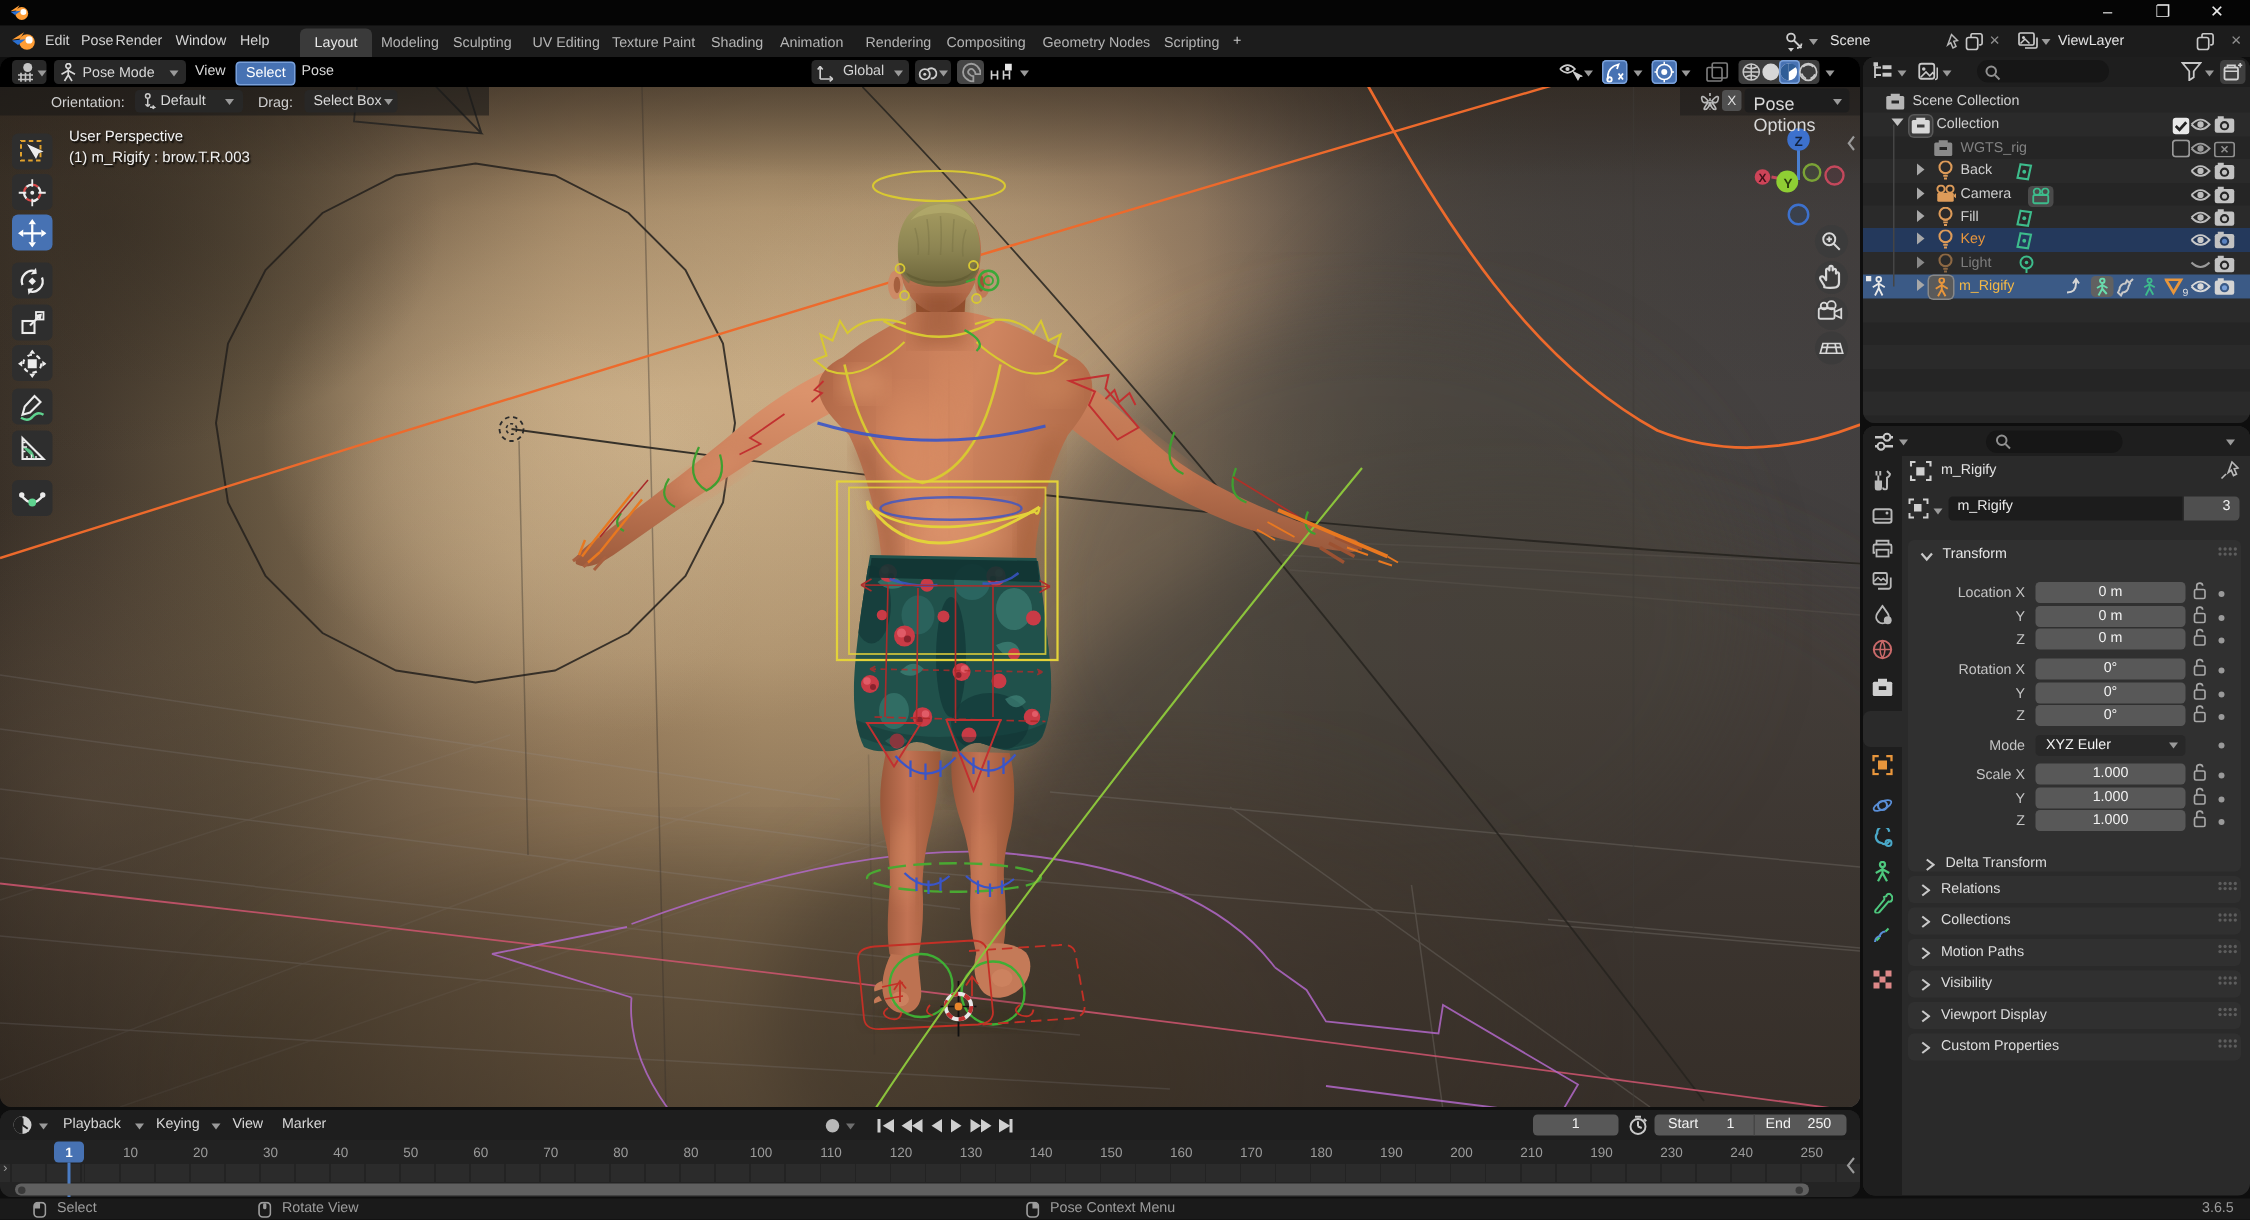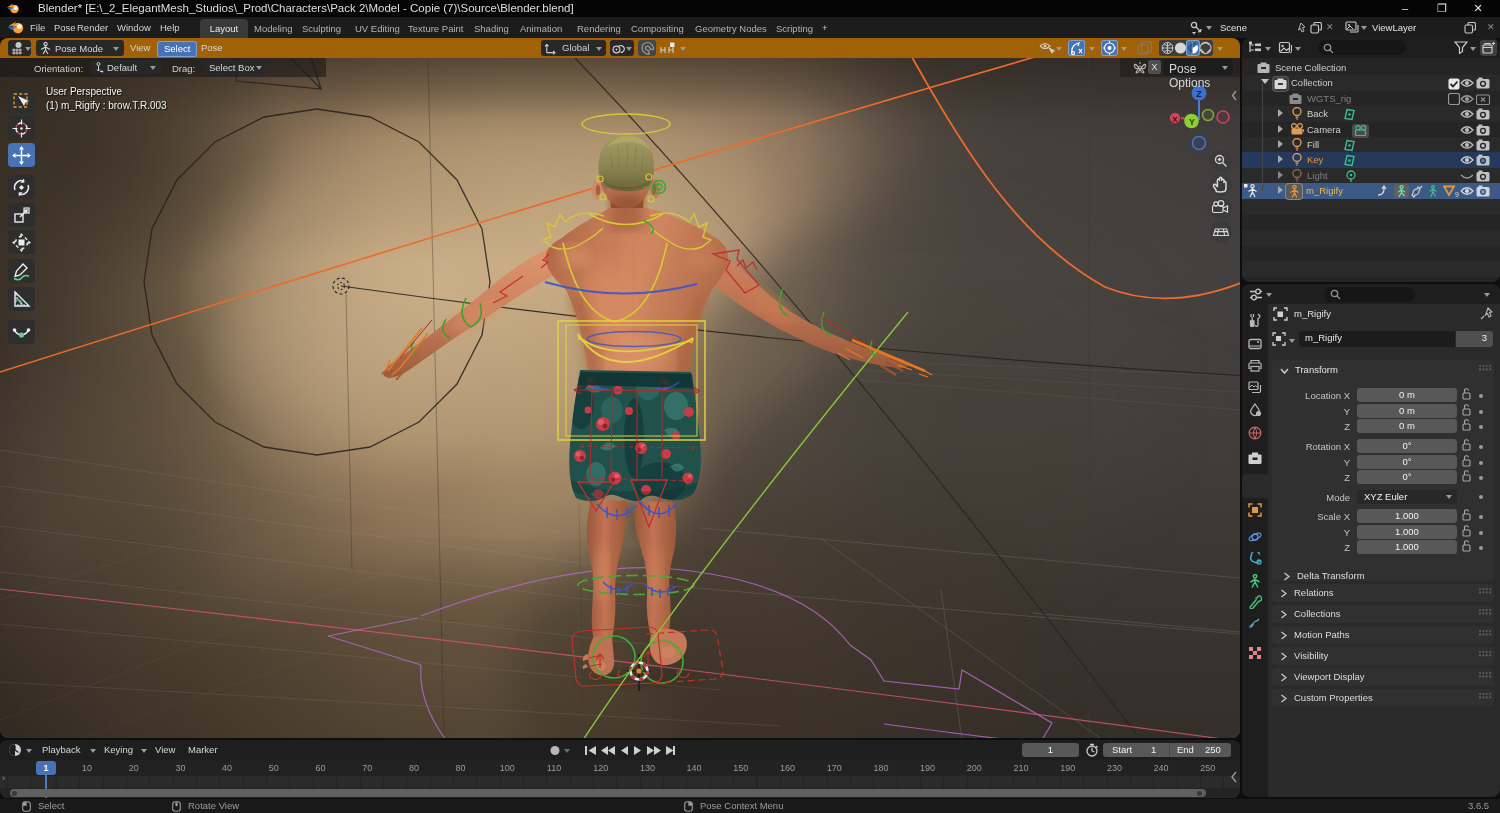--- a/index.html
+++ b/index.html
@@ -9,21 +9,21 @@
 #titlebar{left:0;top:0;width:1500px;height:17px;background:#050505;color:#dfdfdf;font-size:11.5px}
 #titlebar .t{position:absolute;left:38px;top:1.5px}
 .winbtn{position:absolute;top:0;width:34px;height:17px;color:#e8e8e8;font-size:11px;text-align:center;line-height:17px}
 
 #topbar{left:0;top:17px;width:1500px;height:21px;background:#1c1c1c}
 .menuitem{position:absolute;top:4.5px;color:#d4d4d4;font-size:9.5px}
 .tab{position:absolute;top:2px;height:19px;line-height:19px;color:#b4b4b4;font-size:9.5px;border-radius:4px 4px 0 0}
 .tab.active{background:#3a3a3a;color:#e8e8e8}
 
 #viewport{left:0;top:38px;width:1240px;height:700px;background:#1d1d1d;border-radius:8px;overflow:hidden}
-#vphead{position:absolute;left:0;top:0;width:1240px;height:20px;background:#a16207}
+#vphead{position:absolute;left:0;top:0;width:1240px;height:20px;background:#000000}
 #vpscene{position:absolute;left:0;top:20px;width:1240px;height:680px}
 .wdg{position:absolute;background:#282828;border-radius:3px;color:#d8d8d8;font-size:9.5px}
 .hmenu{position:absolute;top:4px;color:#d8d8d8;font-size:9.5px}
 .sel{background:#4772b3;border-radius:3px;color:#fff;box-shadow:inset 0 0 0 1px #7aa0d8}
 
 #outliner{left:1242px;top:38px;width:258px;height:244px;background:#232323;border-radius:8px;overflow:hidden}
 #outlhead{position:absolute;left:0;top:0;width:258px;height:20px;background:#1e1e1e}
 .orow{position:absolute;left:0;width:258px;height:15.6px;font-size:9.5px;color:#cfcfcf;line-height:15.6px}
 #props{left:1242px;top:284px;width:258px;height:513px;background:#2a2a2a;border-radius:8px;overflow:hidden}
 #propshead{position:absolute;left:0;top:0;width:258px;height:20px;background:#1e1e1e}
@@ -40,34 +40,33 @@
 </style></head>
 <body>
 
 <div class="abs" id="titlebar">
   <svg class="abs" style="left:7px;top:3px" width="13" height="11" viewBox="0 0 13 11">
       <circle cx="7.5" cy="6" r="4.3" fill="#ff9d35"></circle>
       <circle cx="8.6" cy="5" r="2" fill="#fff"></circle>
       <path d="M0,4.5 L6,0.5 L4,4 Z" fill="#ff9d35"></path>
       <path d="M0,4.8 L7,4.2 L3,7 Z" fill="#2a6fd0"></path>
     </svg>
-  <span class="t">Blender* [E:\_2_ElegantMesh_Studios\_Prod\Characters\Pack 2\Model - Copie (7)\Source\Blender.blend]</span>
   <div class="winbtn" style="left:1388px">–</div>
   <div class="winbtn" style="left:1425px">❐</div>
   <div class="winbtn" style="left:1461px">✕</div>
 </div>
 
 <div class="abs" id="topbar">
   <svg class="abs" style="left:8px;top:4px" width="17" height="13" viewBox="0 0 17 13">
       <circle cx="10" cy="7" r="5.2" fill="#ff9d35"></circle>
       <circle cx="11.4" cy="5.6" r="2.4" fill="#fff"></circle>
       <path d="M0,5.5 L8,0.5 L5.5,4.6 Z" fill="#ff9d35"></path>
       <path d="M0,6 L9,5.2 L4,9 Z" fill="#2a6fd0"></path>
     </svg>
-  <span class="menuitem" style="left:30px">File</span>
+  <span class="menuitem" style="left:30px">Edit</span>
   <span class="menuitem" style="left:54px">Pose</span>
   <span class="menuitem" style="left:77px">Render</span>
   <span class="menuitem" style="left:117px">Window</span>
   <span class="menuitem" style="left:160px">Help</span>
   <span class="tab active" style="left:200px;width:48px;text-align:center">Layout</span>
   <span class="tab" style="left:254px">Modeling</span>
   <span class="tab" style="left:302px">Sculpting</span>
   <span class="tab" style="left:355px">UV Editing</span>
   <span class="tab" style="left:408px">Texture Paint</span>
   <span class="tab" style="left:474px">Shading</span>

